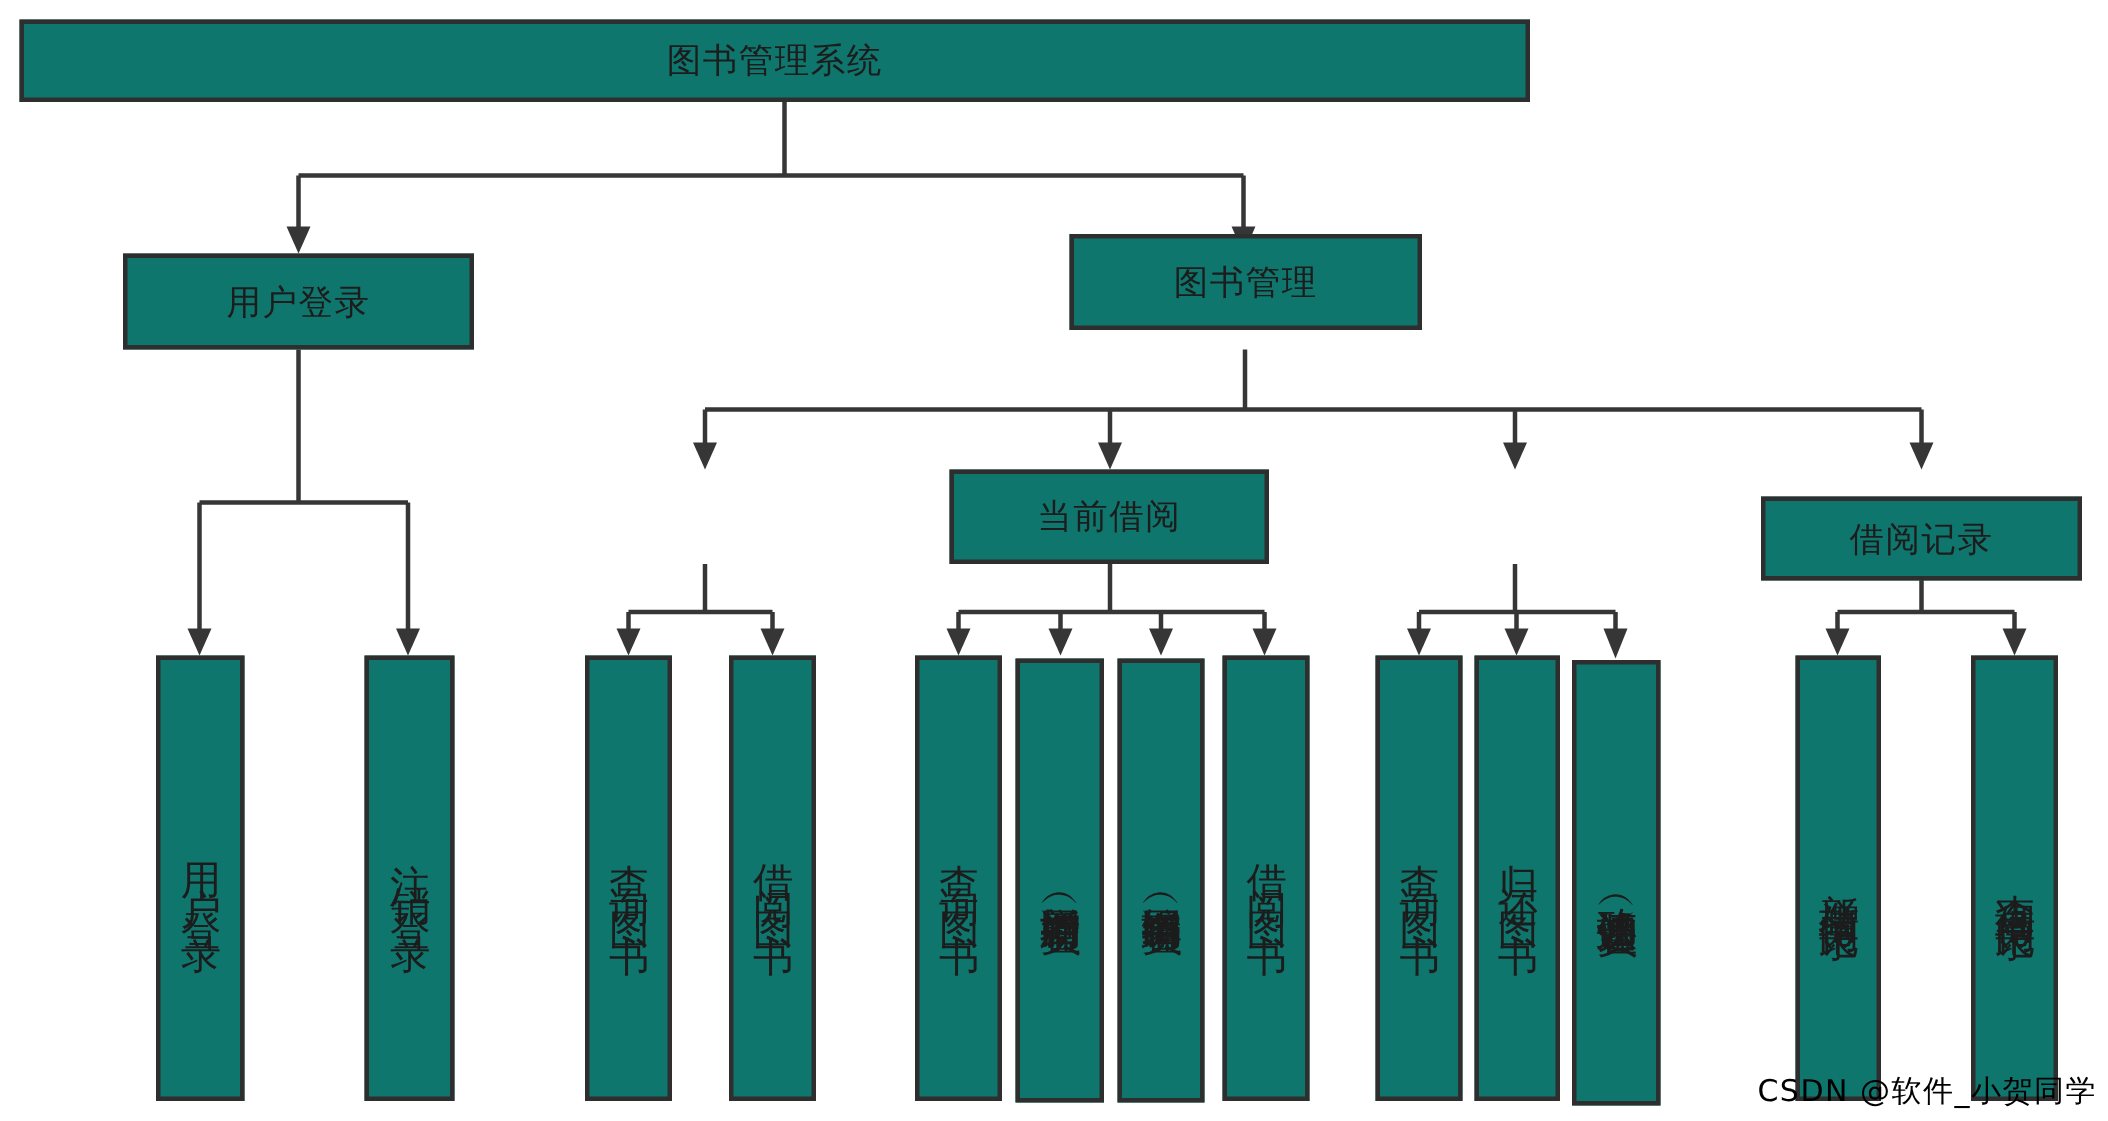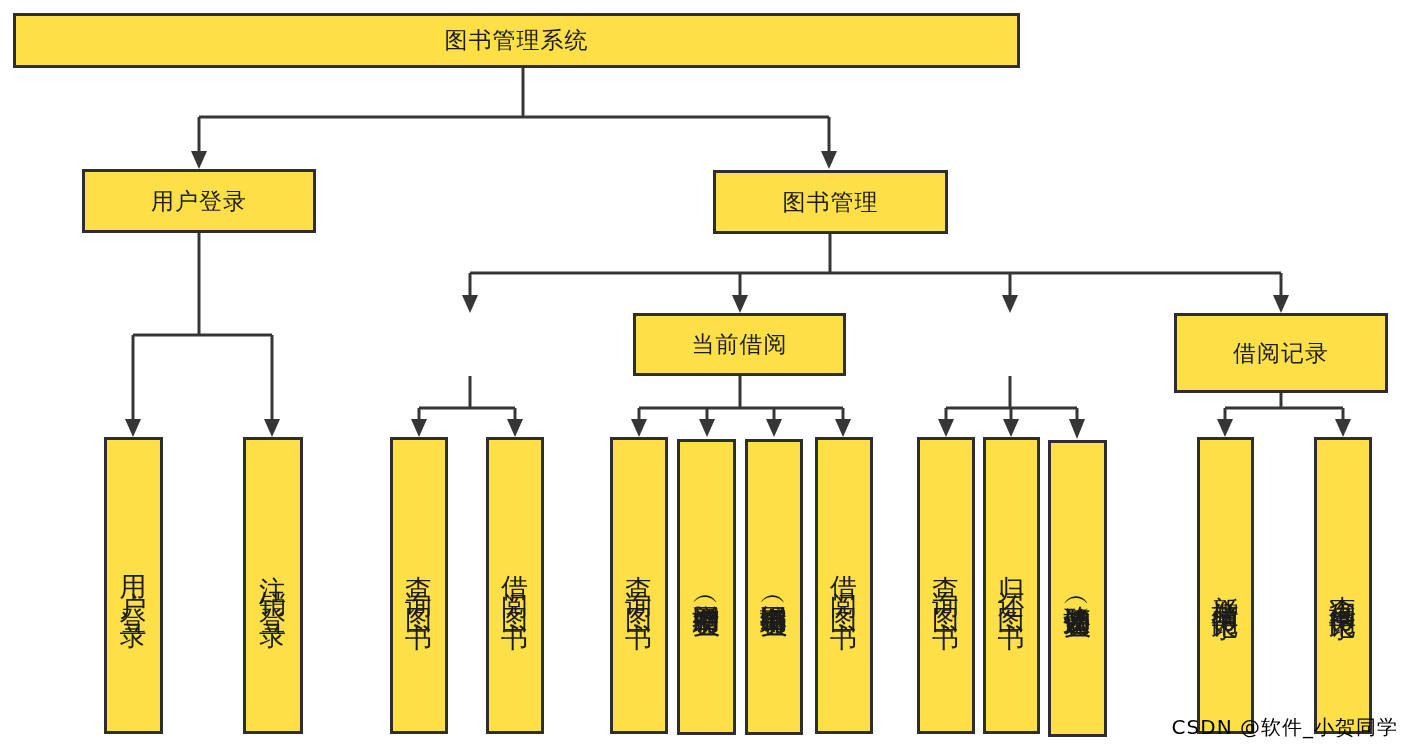--- a/index.html
+++ b/index.html
@@ -20,21 +20,21 @@
     left: 0;
     top: 0;
     width: 1405px;
     height: 747px;
     pointer-events: none;
   }
   .node {
     position: absolute;
     box-sizing: border-box;
     border: 3px solid #2e2e2e;
-    background: #fde047;
+    background: #0f766e;
     display: flex;
     align-items: center;
     justify-content: center;
     color: #1c1c1c;
   }
   .node.h span {
     font-size: 23px;
     letter-spacing: 1px;
     white-space: nowrap;
   }
@@ -134,28 +134,28 @@
     </g>
   </svg>
 
   <div class="node h" style="left:13px; top:13px; width:1007px; height:55px">
     <span>图书管理系统</span>
   </div>
 
   <div class="node h" style="left:82px; top:169px; width:234px; height:64px">
     <span>用户登录</span>
   </div>
-  <div class="node h" style="left:713px; top:170px; width:235px; height:64px">
+  <div class="node h" style="left:713px; top:156px; width:235px; height:64px">
     <span>图书管理</span>
   </div>
 
   <div class="node h" style="left:633px; top:313px; width:213px; height:63px">
     <span>当前借阅</span>
   </div>
-  <div class="node h" style="left:1174px; top:313px; width:214px; height:80px">
+  <div class="node h" style="left:1174px; top:331px; width:214px; height:56px">
     <span>借阅记录</span>
   </div>
 
   <div class="node v" style="left:104px; top:437px; width:59px; height:297px">
     <span class="vt-loose">用户登录</span>
   </div>
   <div class="node v" style="left:243px; top:437px; width:60px; height:297px">
     <span class="vt-loose">注销登录</span>
   </div>
 

